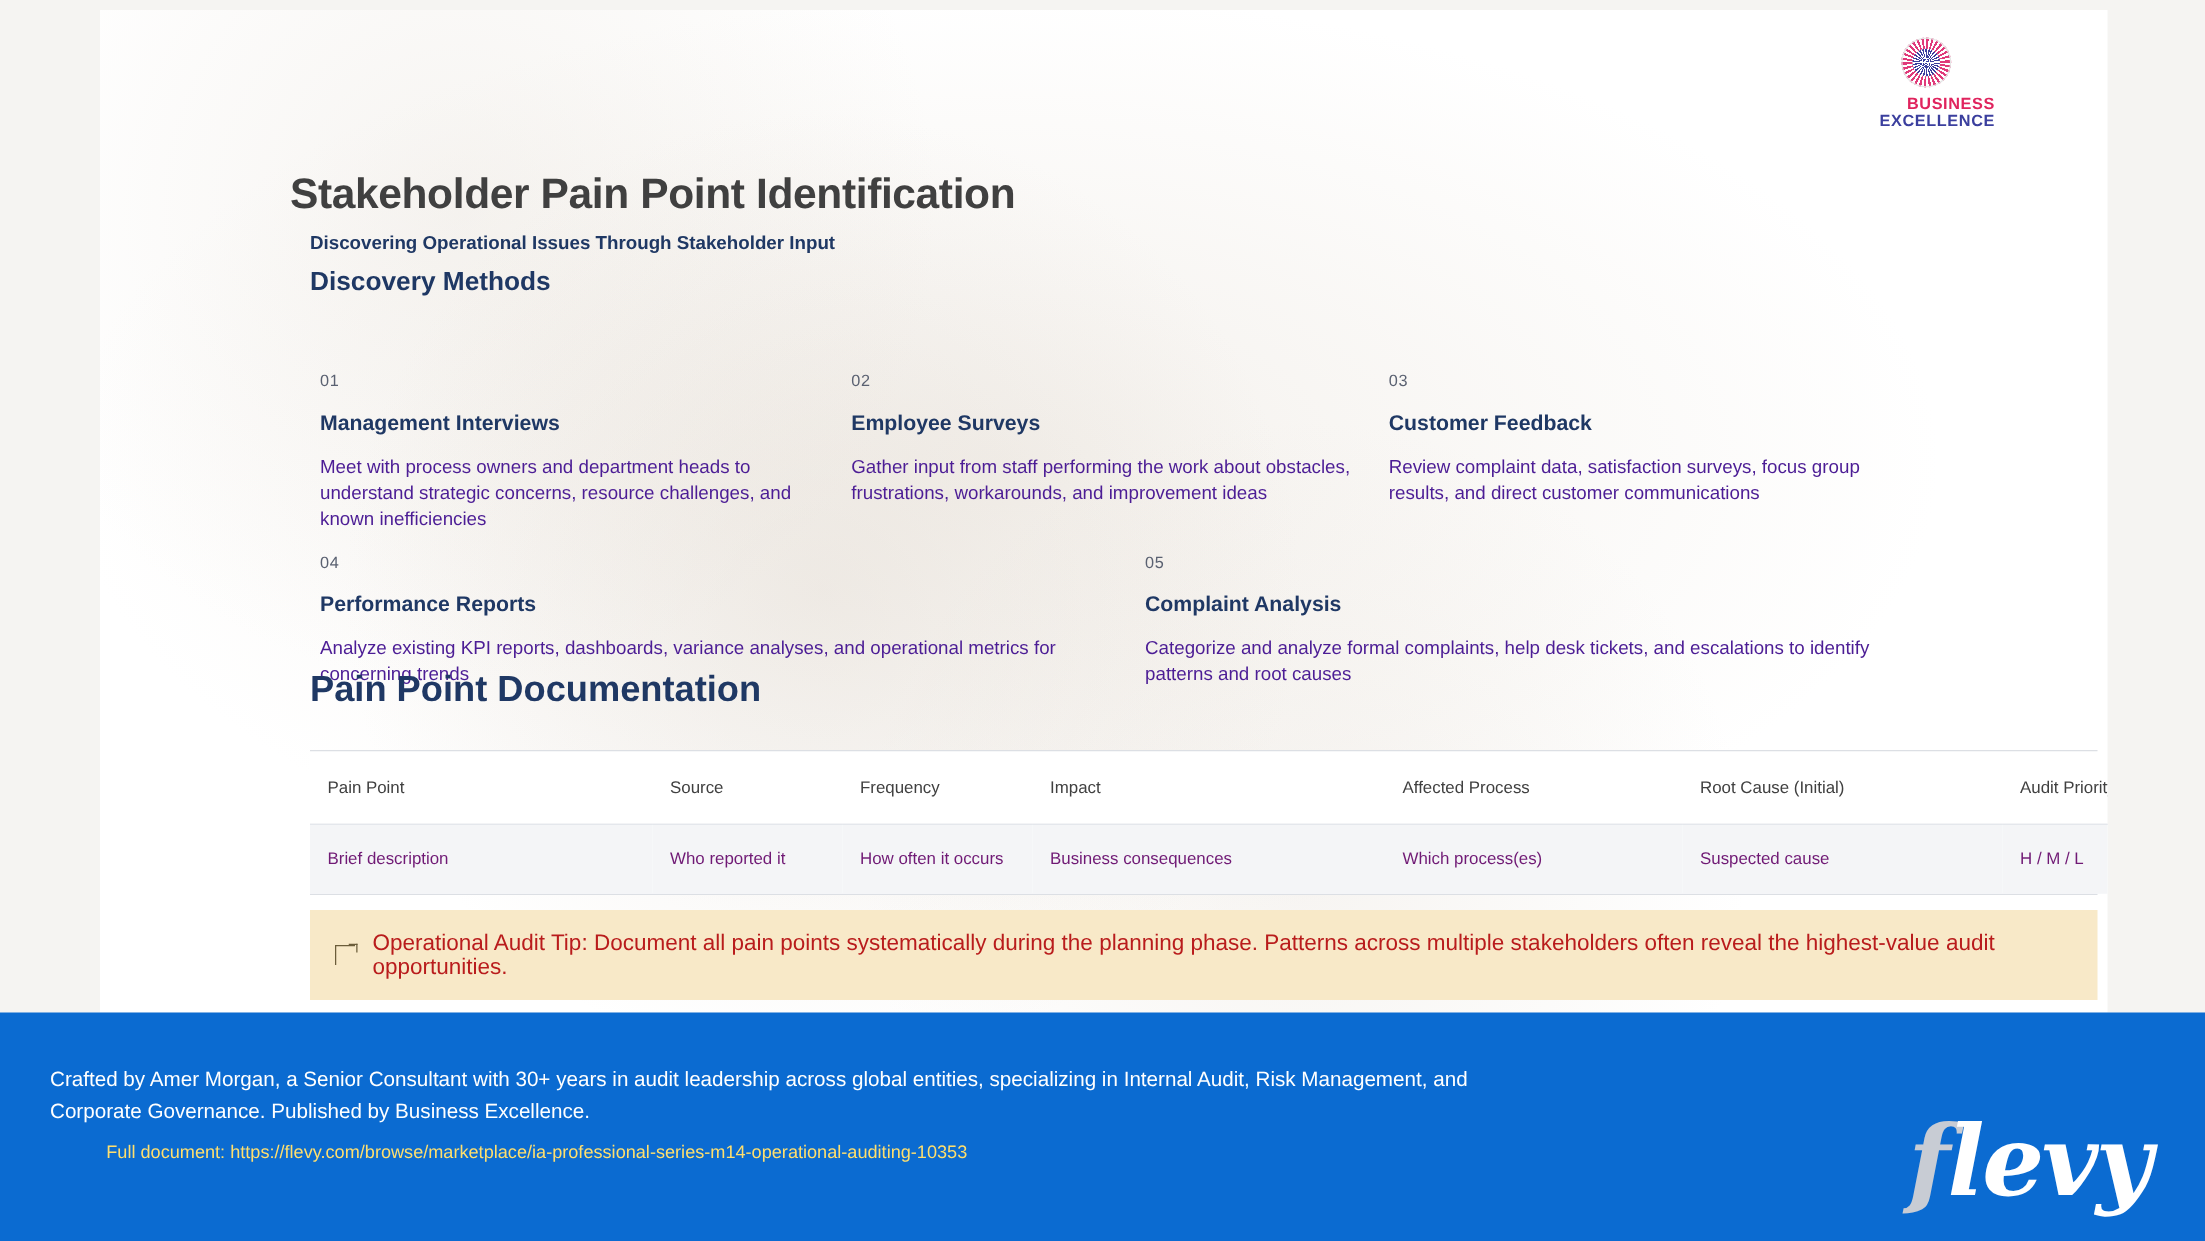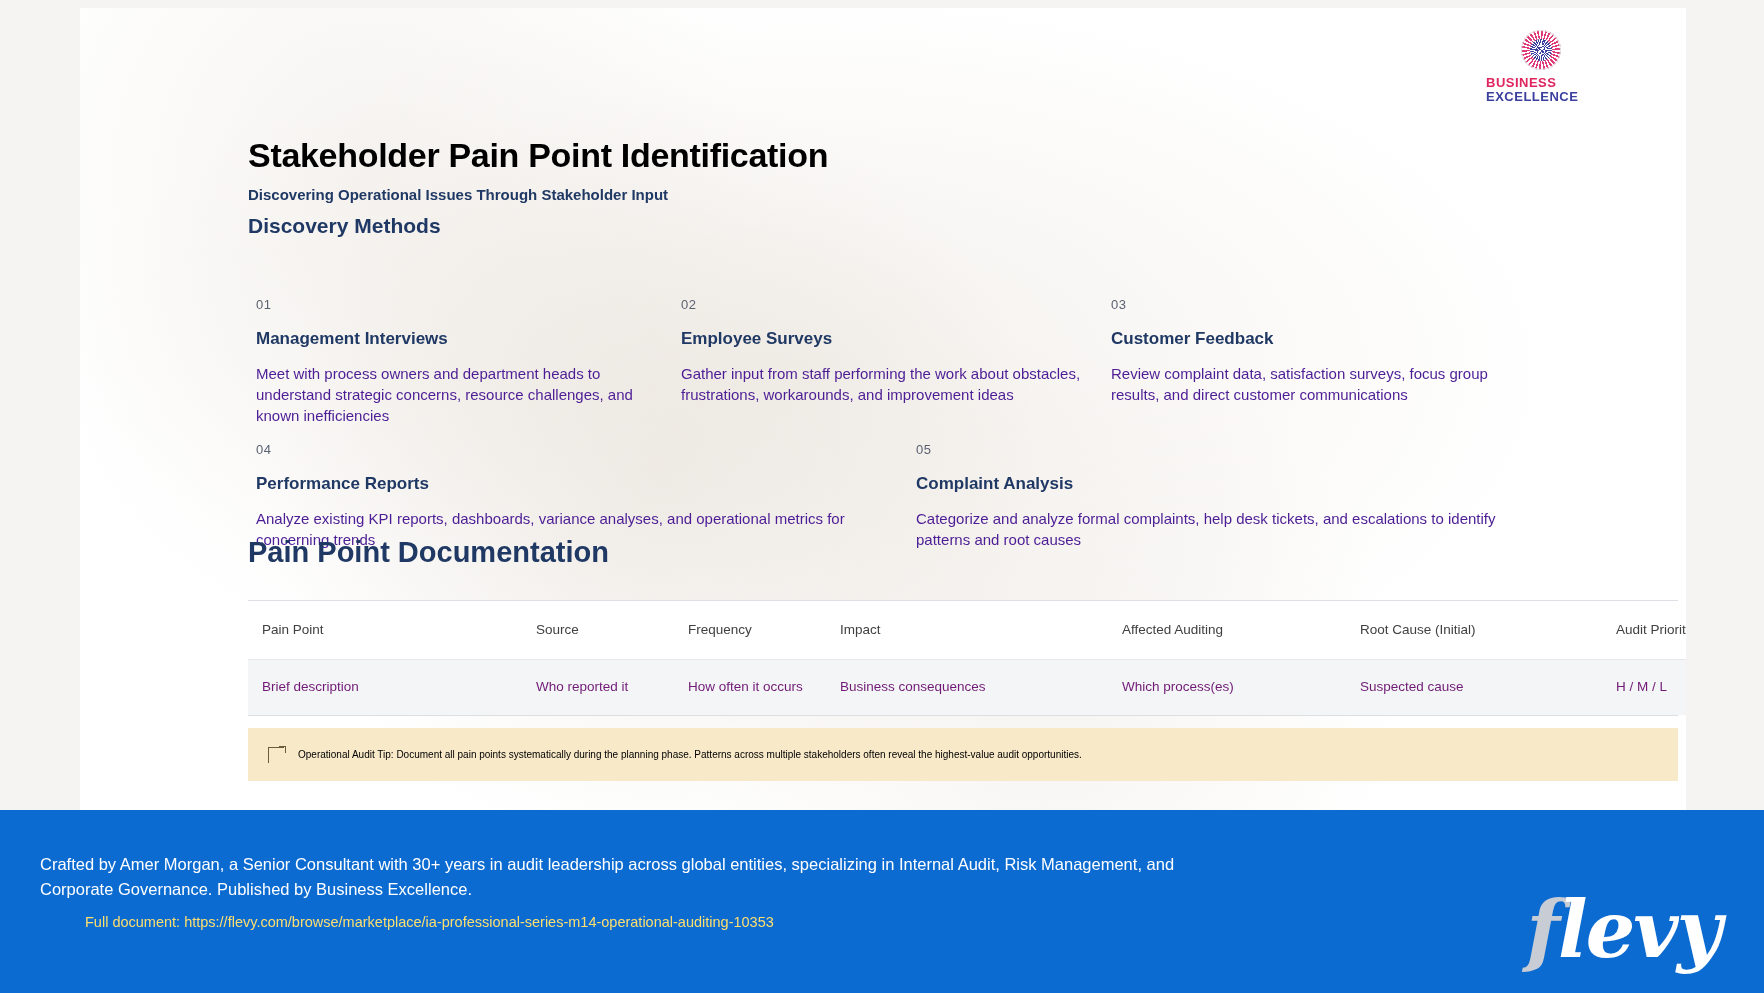--- a/index.html
+++ b/index.html
@@ -42,21 +42,21 @@
     inset: 0;
     padding: 0;
   }
 
   
   .brand {
     position: absolute;
     right: 90px;
     top: 22px;
     width: 110px;
-    text-align: left;
+    text-align: right;
   }
   .brand-mark {
     width: 40px; height: 40px;
     margin: 0 auto 6px auto;
     border-radius: 50%;
     background:
       repeating-conic-gradient(from 0deg, #e03a7a 0deg 6deg, #ffffff 6deg 12deg);
     position: relative;
     box-shadow: 0 0 0 1px #e6e6e6 inset;
   }
@@ -80,25 +80,25 @@
     font-size: 13px;
     font-weight: bold;
     letter-spacing: .5px;
     color: #3b3f9e;
     line-height: 14px;
   }
 
   
   .title {
     position: absolute;
-    left: 168px;
+    left: 152px;
     top: 128px;
     font-size: 34px;
     font-weight: bold;
-    color: #000000;
+    color: #404040;
     letter-spacing: -0.3px;
   }
   .subtitle {
     position: absolute;
     left: 168px;
     top: 178px;
     font-size: 15px;
     font-weight: bold;
     color: #1f3864;
   }
@@ -219,22 +219,22 @@
   }
   .tip-icon::after{
     content:"";
     position:absolute;
     right:-1.6px; top:-1.6px;
     width:6px;height:6px;
     border-right:1.6px solid #6b5d3a;
     border-top:1.6px solid #6b5d3a;
   }
   .tip-text {
-    font-size: 10px;
-    color: #000000;
+    font-size: 18px;
+    color: #b91c1c;
     line-height: 19px;
   }
 
   
   .footer {
     position: absolute;
     left: 0;
     bottom: 0;
     width: 1764px;
     height: 183px;
@@ -332,21 +332,21 @@
       <div class="doc-h">Pain Point Documentation</div>
 
       <div class="table-wrap">
         <table class="pp">
           <thead>
             <tr>
               <th class="col1">Pain Point</th>
               <th class="col2">Source</th>
               <th class="col3">Frequency</th>
               <th class="col4">Impact</th>
-              <th class="col5">Affected Auditing</th>
+              <th class="col5">Affected Process</th>
               <th class="col6">Root Cause (Initial)</th>
               <th class="col7">Audit Priority</th>
             </tr>
           </thead>
           <tbody>
             <tr>
               <td>Brief description</td>
               <td>Who reported it</td>
               <td>How often it occurs</td>
               <td>Business consequences</td>

